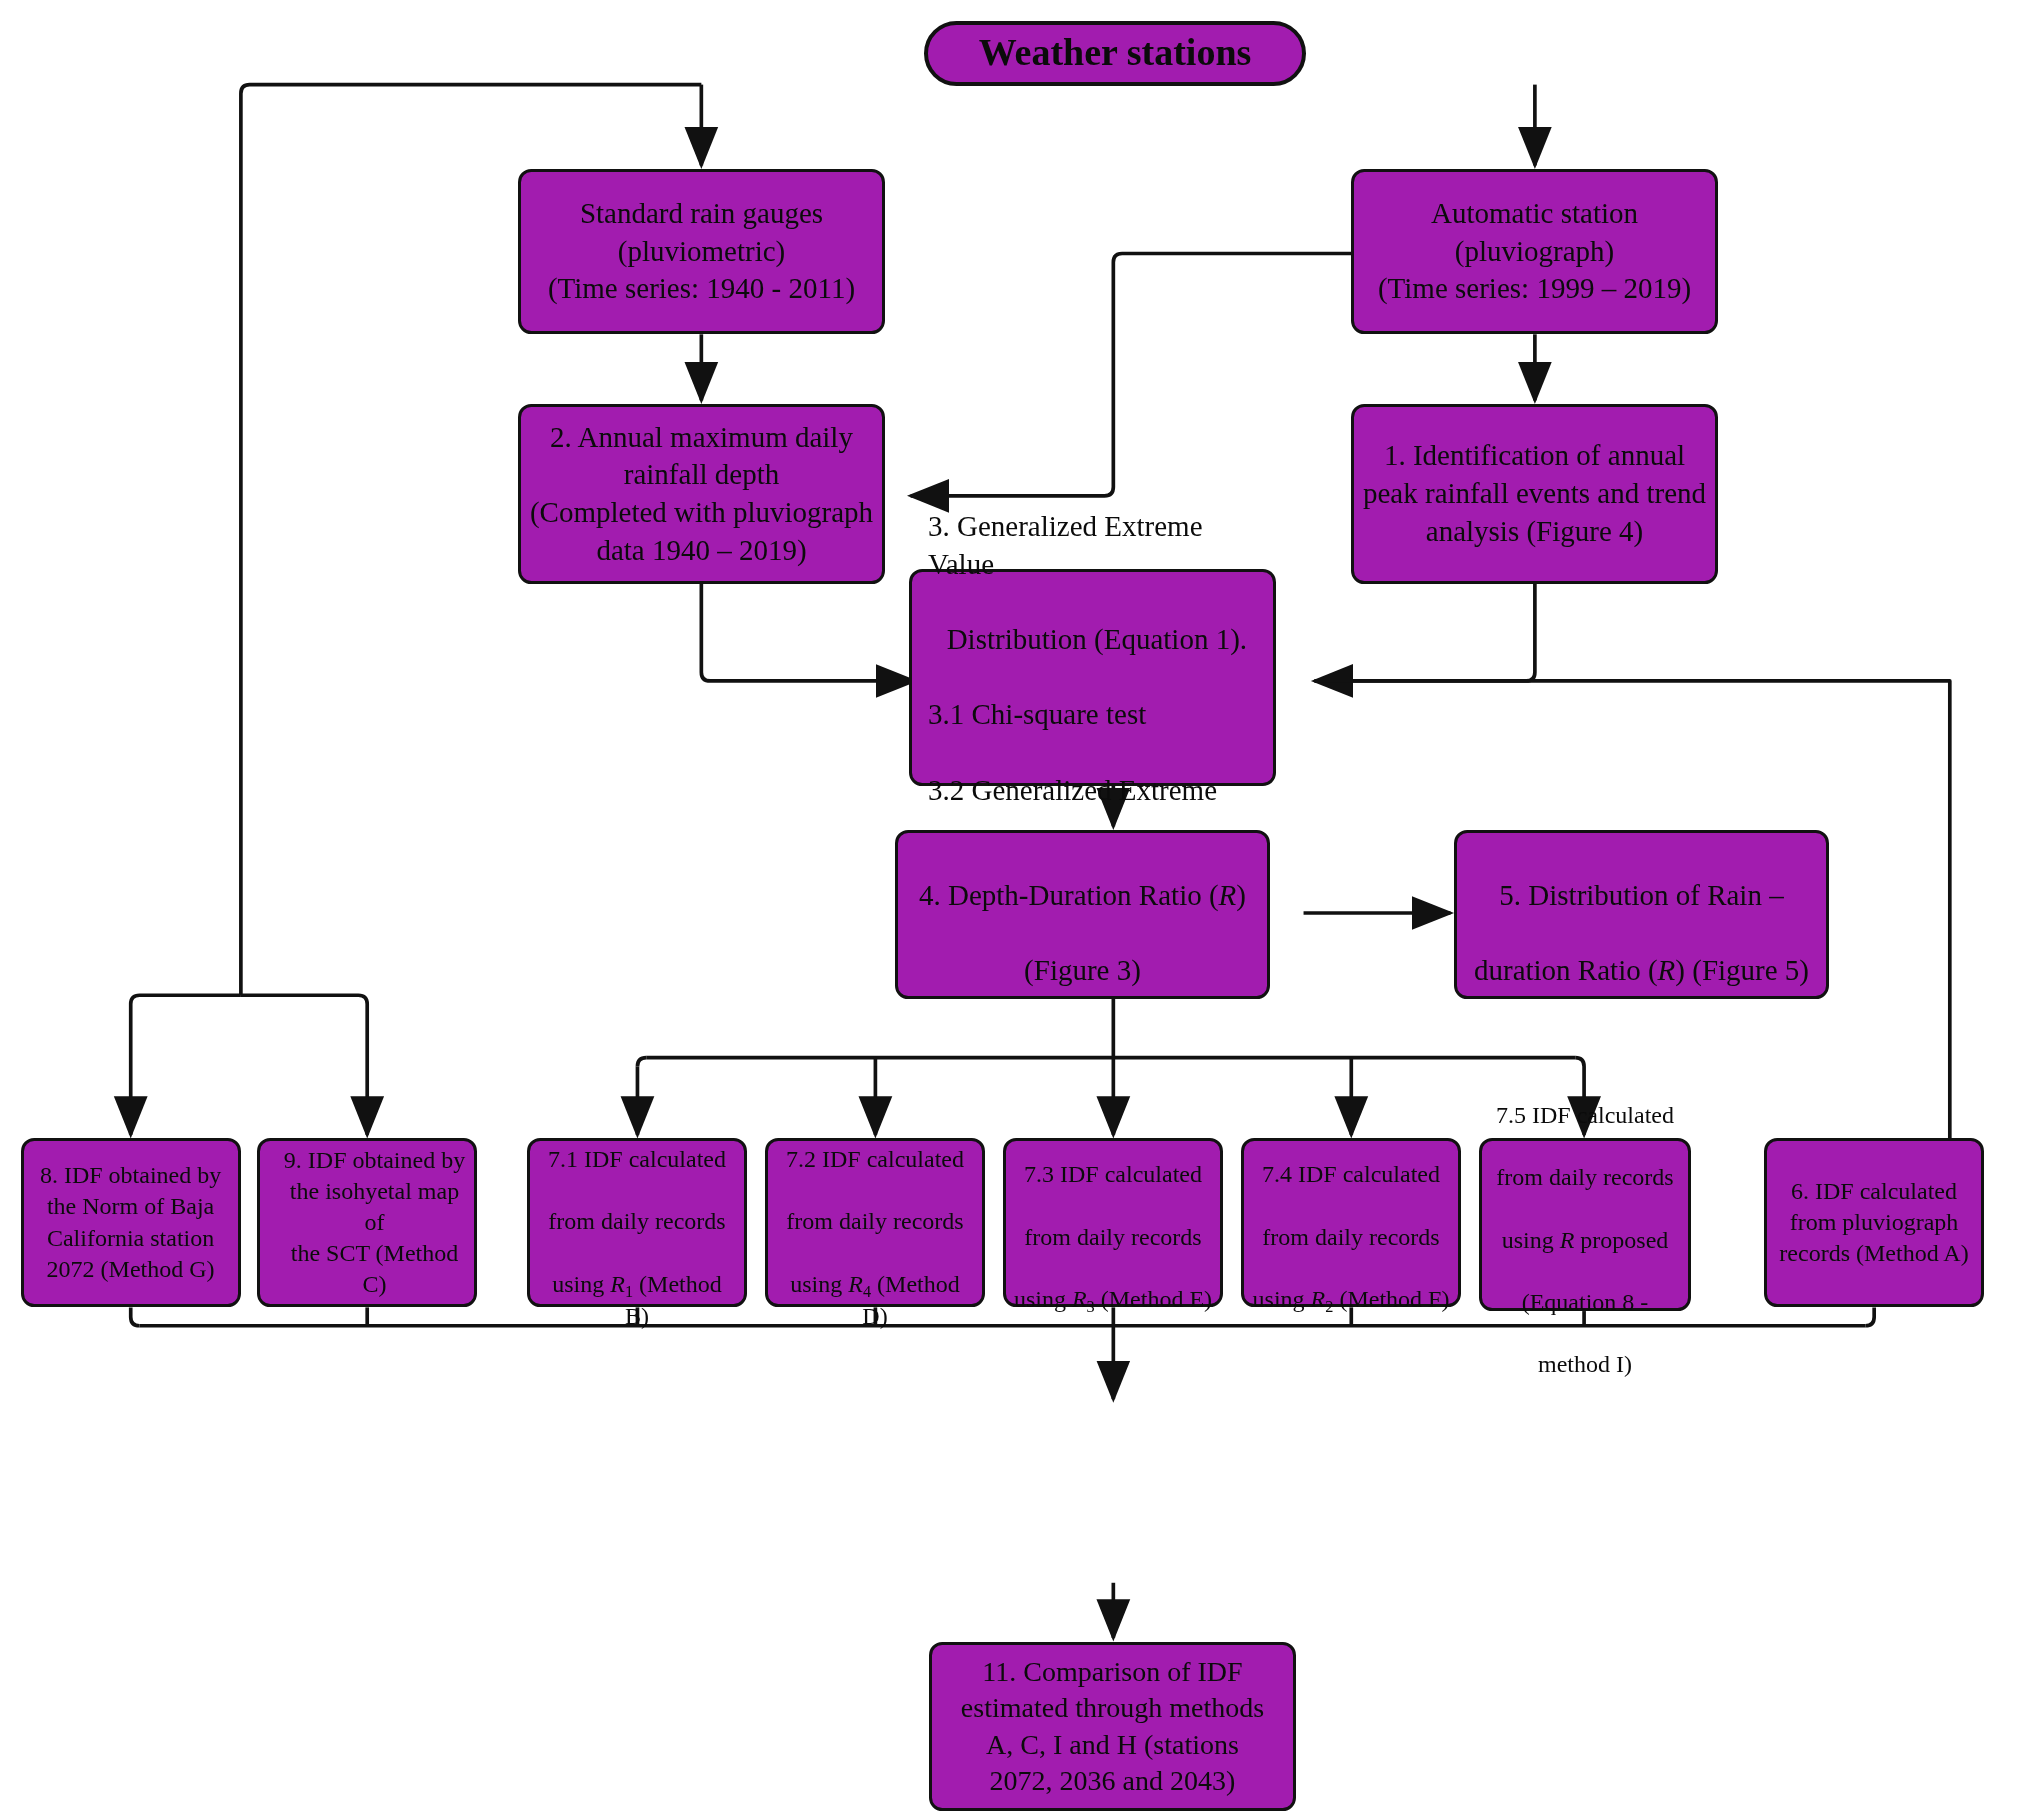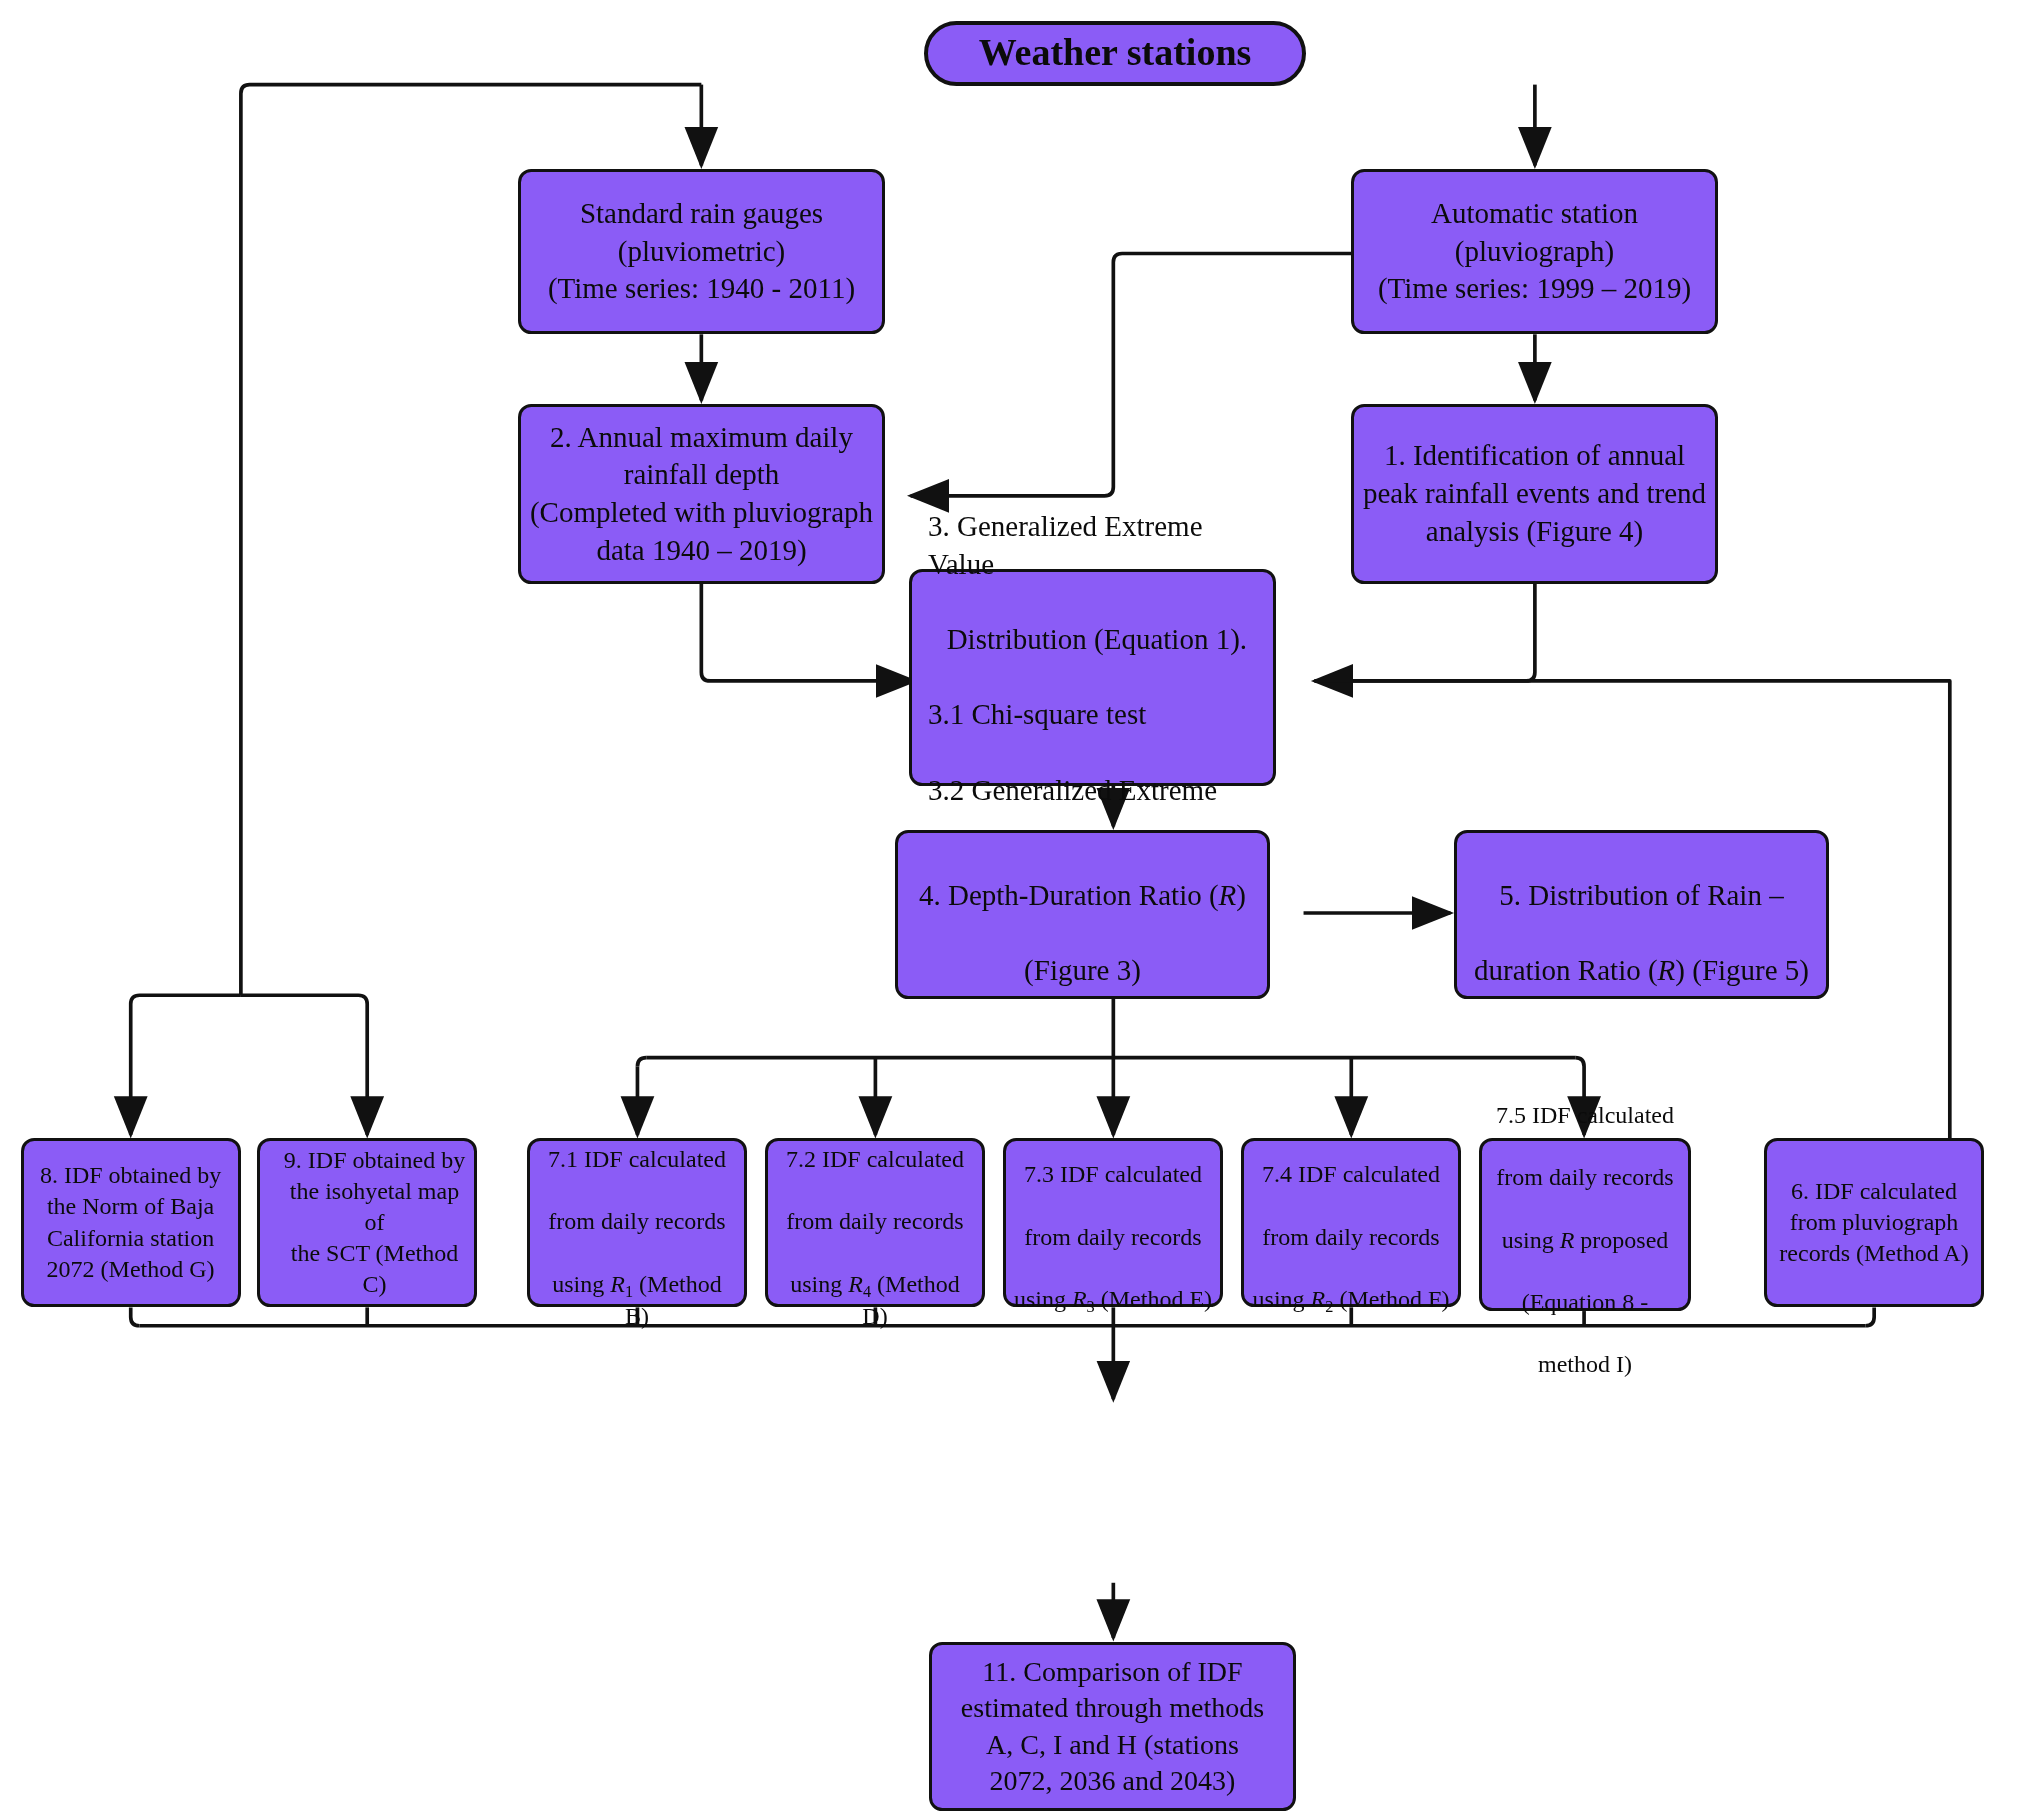--- a/index.html
+++ b/index.html
@@ -18,21 +18,21 @@
   #wires {
     position: absolute;
     left: 0; top: 0;
     width: 2035px;
     height: 1815px;
     pointer-events: none;
   }
   .node {
     position: absolute;
     box-sizing: border-box;
-    background: #8b5cf6;
+    background: #a21caf;
     border: 3.7px solid #111111;
     border-radius: 13.2px;
     display: flex;
     align-items: center;
     justify-content: center;
     text-align: center;
     color: #0b0b0b;
     line-height: 1.30;
     z-index: 3;
   }

